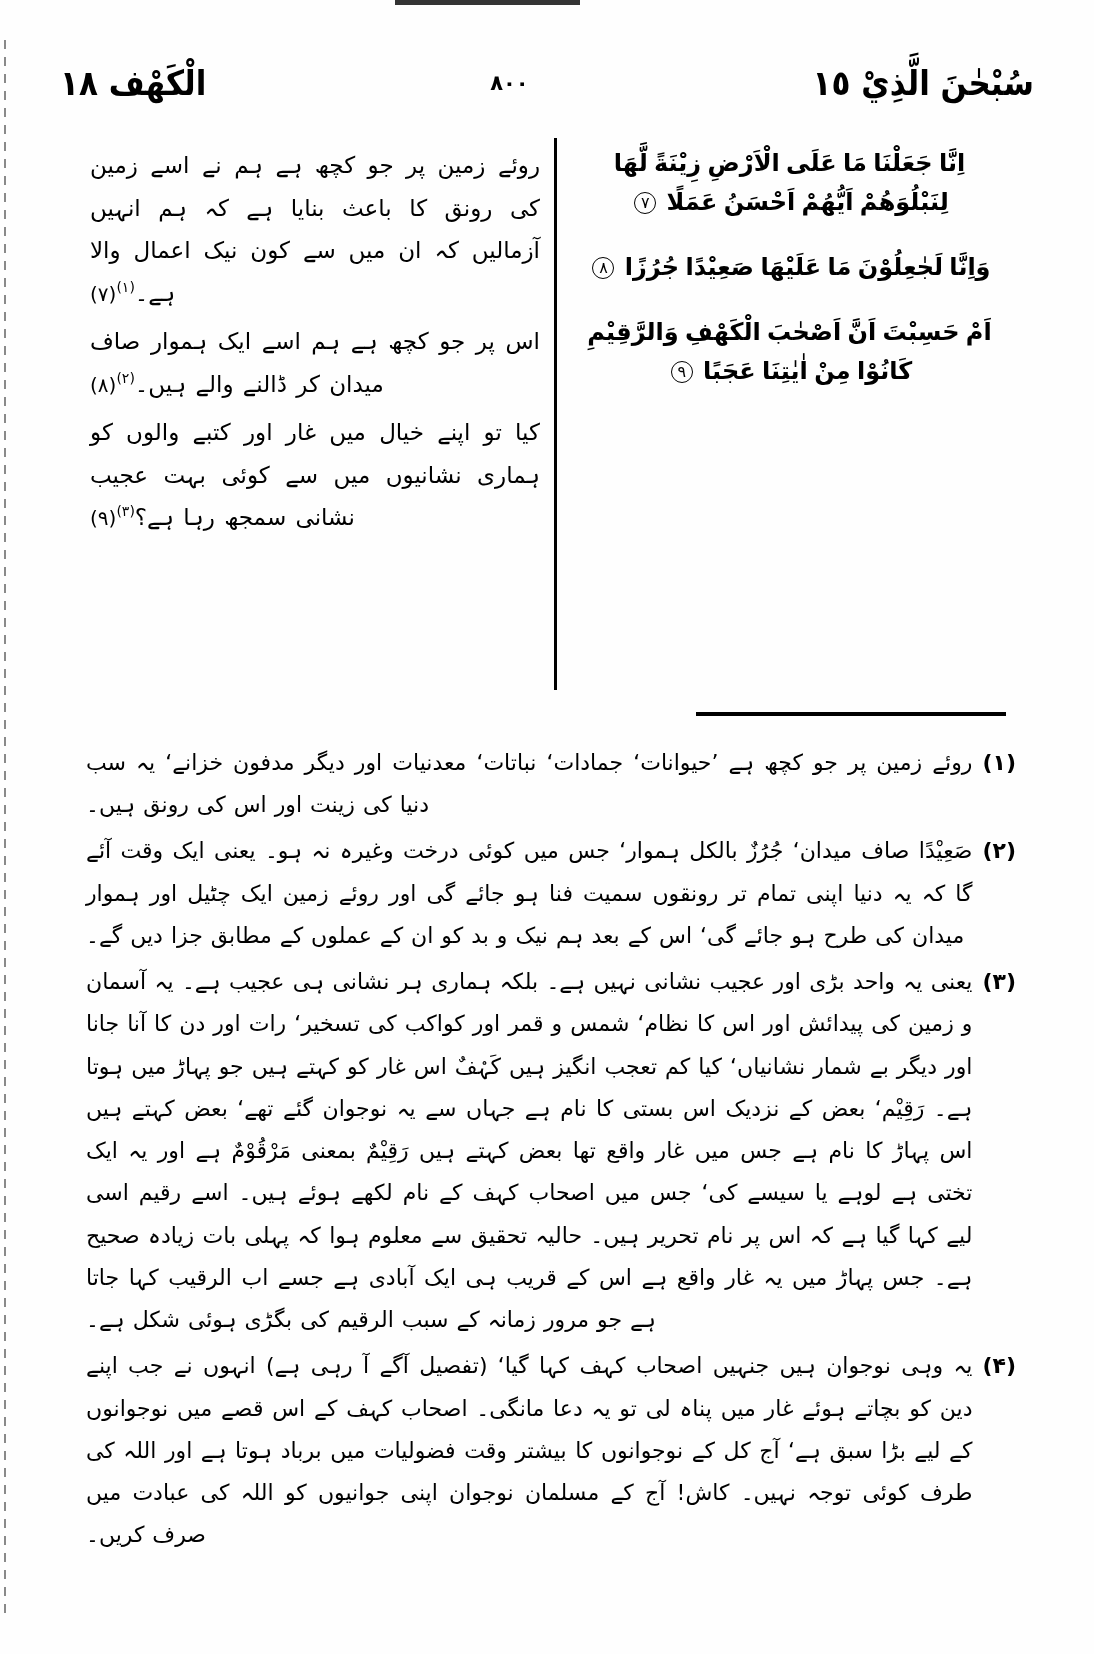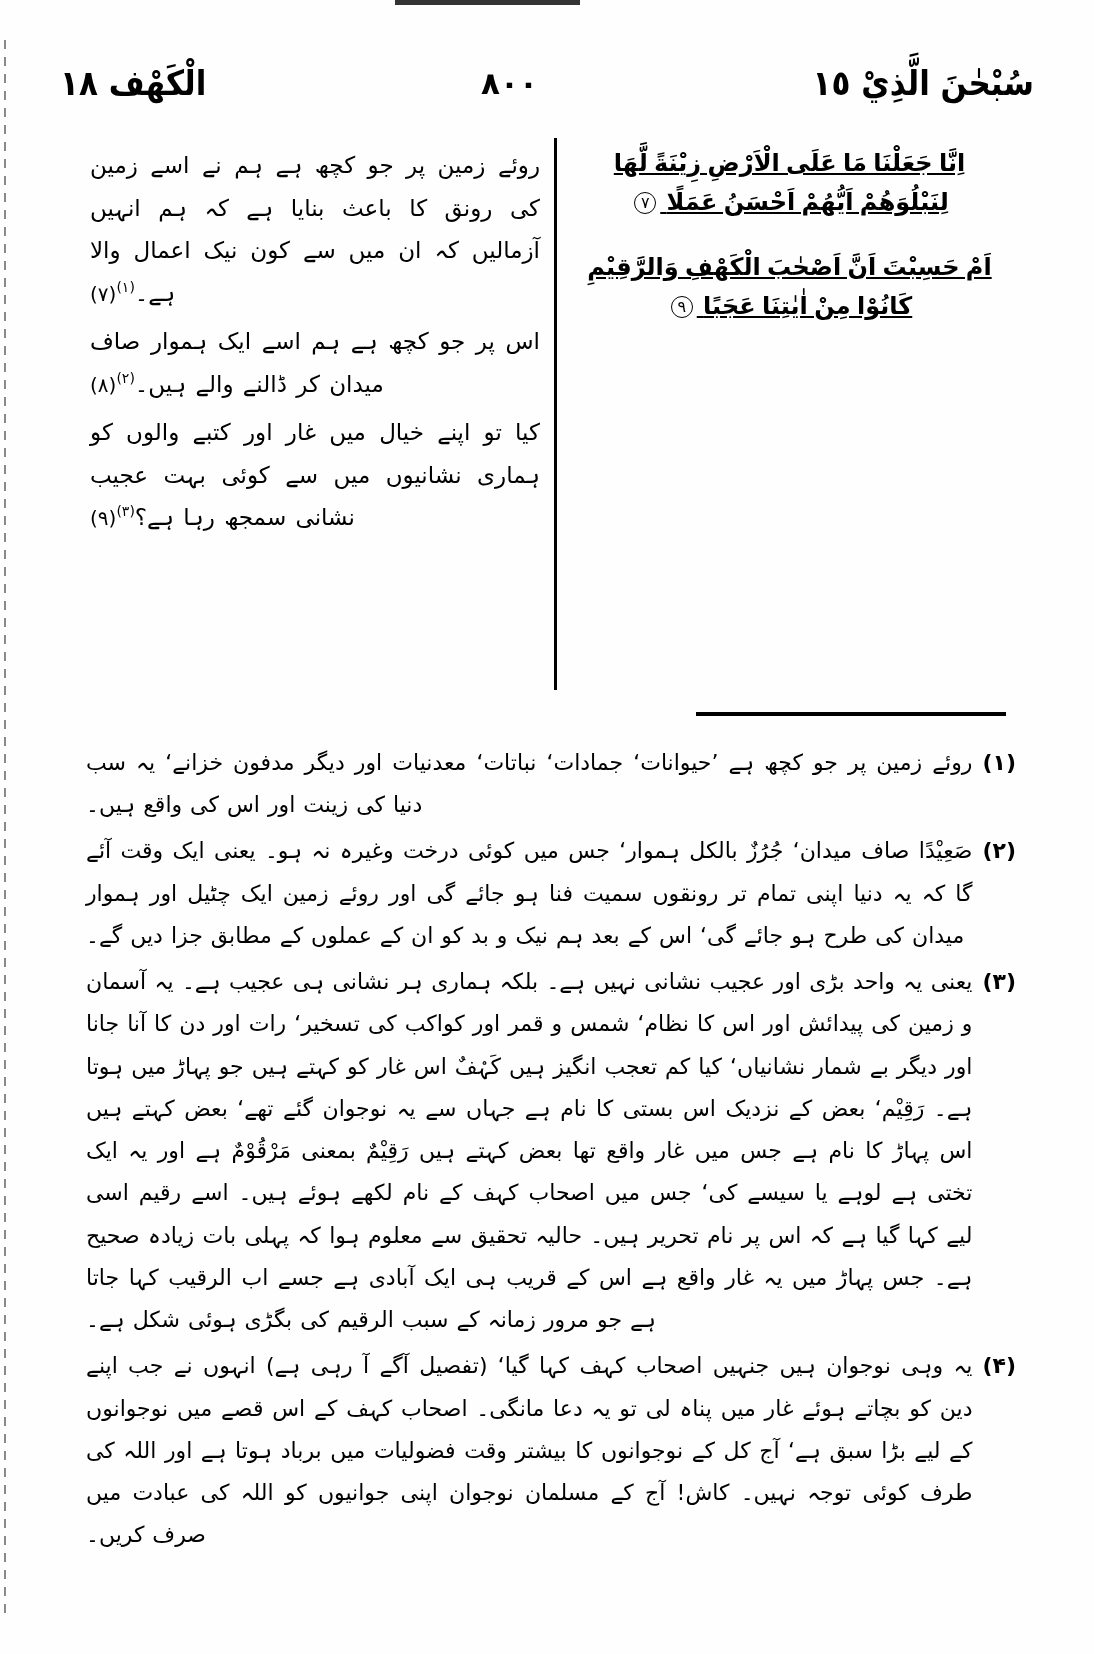--- a/index.html
+++ b/index.html
@@ -58,21 +58,21 @@
     font-weight: 700;
     white-space: nowrap;
     line-height: 1;
   }
   .hdr-surah {
     font-size: 31px;
     letter-spacing: -1px;
     transform: scaleY(1.12);
   }
   .hdr-page {
-    font-size: 31px;
+    font-size: 21px;
     letter-spacing: 1px;
   }
   .hdr-juz {
     font-size: 31px;
     letter-spacing: -1px;
     transform: scaleY(1.12);
   }
 
   
   .body-region {
@@ -102,21 +102,20 @@
 
   .ayah {
     font-family: "DejaVu Sans", "Liberation Sans", sans-serif;
     font-size: 24px;
     line-height: 1.62;
     font-weight: 700;
     margin: 0 0 26px 0;
     text-align: center;
     word-spacing: -2px;
     letter-spacing: -0.5px;
-    text-decoration: underline;
   }
   .ayah:last-child { margin-bottom: 0; }
   .ayah-num {
     display: inline-block;
     font-size: 16px;
     border: 1.5px solid #000;
     border-radius: 50%;
     width: 20px; height: 20px;
     line-height: 19px;
     text-align: center;
@@ -204,20 +203,24 @@
 
   <div class="body-region">
 
     <div class="col-arabic">
 
       <p class="ayah">
         <span>اِنَّا جَعَلْنَا مَا عَلَى الْاَرْضِ زِيْنَةً لَّهَا لِنَبْلُوَهُمْ اَيُّهُمْ اَحْسَنُ عَمَلًا</span>
         <span class="ayah-num">٧</span>
       </p>
 
+      <p class="ayah">
+        <span>وَاِنَّا لَجٰعِلُوْنَ مَا عَلَيْهَا صَعِيْدًا جُرُزًا</span>
+        <span class="ayah-num">٨</span>
+      </p>
 
       <p class="ayah">
         <span>اَمْ حَسِبْتَ اَنَّ اَصْحٰبَ الْكَهْفِ وَالرَّقِيْمِ كَانُوْا مِنْ اٰيٰتِنَا عَجَبًا</span>
         <span class="ayah-num">٩</span>
       </p>
 
 
     </div>
 
     <div class="col-urdu">
@@ -237,21 +240,21 @@
 
     </div>
   </div>
 
   <div class="rule"></div>
 
   <div class="notes">
 
     <div class="note">
       <span class="note-marker">(۱)</span>
-      <span class="note-text">روئے زمین پر جو کچھ ہے ’حیوانات‘ جمادات‘ نباتات‘ معدنیات اور دیگر مدفون خزانے‘ یہ سب دنیا کی زینت اور اس کی واقع ہیں۔</span>
+      <span class="note-text">روئے زمین پر جو کچھ ہے ’حیوانات‘ جمادات‘ نباتات‘ معدنیات اور دیگر مدفون خزانے‘ یہ سب دنیا کی زینت اور اس کی رونق ہیں۔</span>
     </div>
 
     <div class="note">
       <span class="note-marker">(۲)</span>
       <span class="note-text">صَعِیْدًا صاف میدان‘ جُرُزٌ بالکل ہموار‘ جس میں کوئی درخت وغیرہ نہ ہو۔ یعنی ایک وقت آئے گا کہ یہ دنیا اپنی تمام تر رونقوں سمیت فنا ہو جائے گی اور روئے زمین ایک چٹیل اور ہموار میدان کی طرح ہو جائے گی‘ اس کے بعد ہم نیک و بد کو ان کے عملوں کے مطابق جزا دیں گے۔</span>
     </div>
 
     <div class="note">
       <span class="note-marker">(۳)</span>
       <span class="note-text">یعنی یہ واحد بڑی اور عجیب نشانی نہیں ہے۔ بلکہ ہماری ہر نشانی ہی عجیب ہے۔ یہ آسمان و زمین کی پیدائش اور اس کا نظام‘ شمس و قمر اور کواکب کی تسخیر‘ رات اور دن کا آنا جانا اور دیگر بے شمار نشانیاں‘ کیا کم تعجب انگیز ہیں کَہْفٌ اس غار کو کہتے ہیں جو پہاڑ میں ہوتا ہے۔ رَقِیْم‘ بعض کے نزدیک اس بستی کا نام ہے جہاں سے یہ نوجوان گئے تھے‘ بعض کہتے ہیں اس پہاڑ کا نام ہے جس میں غار واقع تھا بعض کہتے ہیں رَقِیْمٌ بمعنی مَرْقُوْمٌ ہے اور یہ ایک تختی ہے لوہے یا سیسے کی‘ جس میں اصحاب کہف کے نام لکھے ہوئے ہیں۔ اسے رقیم اسی لیے کہا گیا ہے کہ اس پر نام تحریر ہیں۔ حالیہ تحقیق سے معلوم ہوا کہ پہلی بات زیادہ صحیح ہے۔ جس پہاڑ میں یہ غار واقع ہے اس کے قریب ہی ایک آبادی ہے جسے اب الرقیب کہا جاتا ہے جو مرور زمانہ کے سبب الرقیم کی بگڑی ہوئی شکل ہے۔</span>

